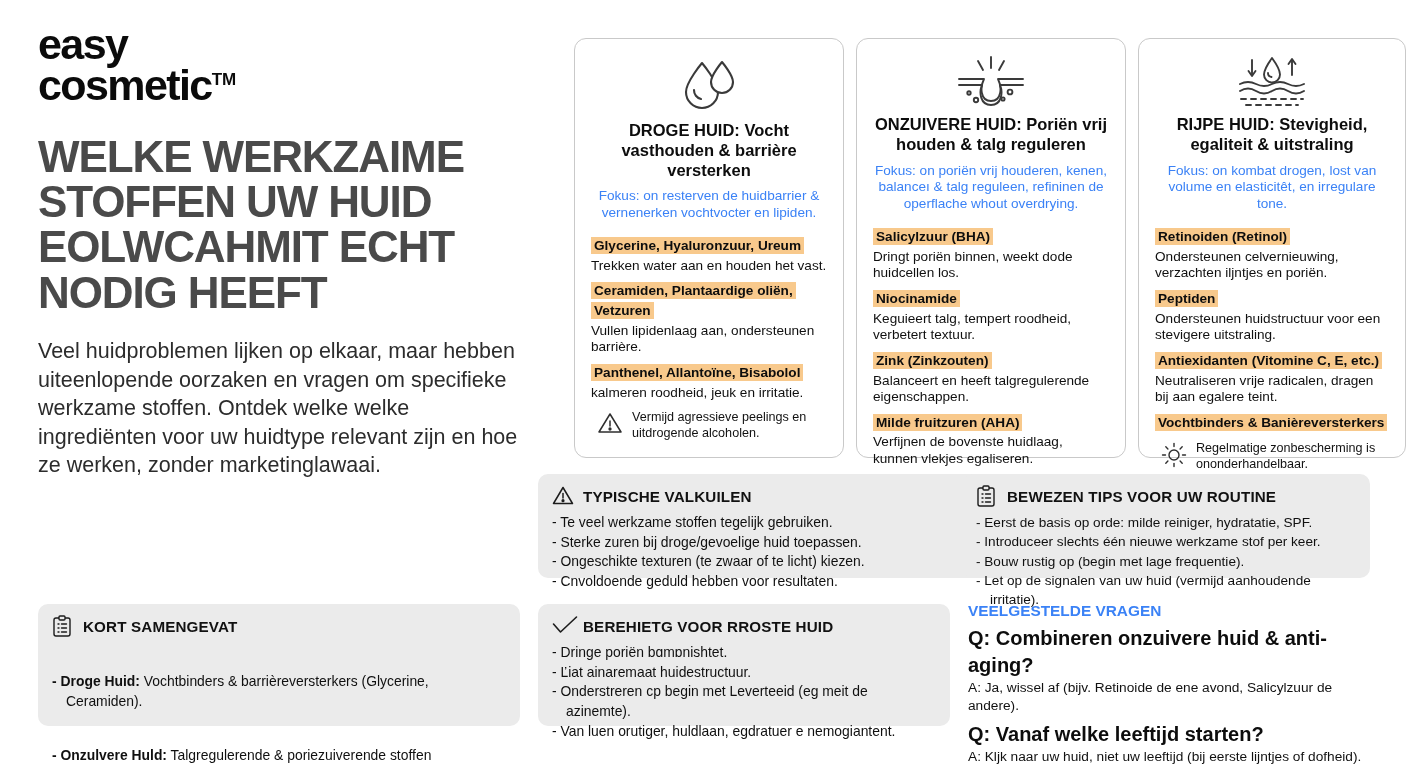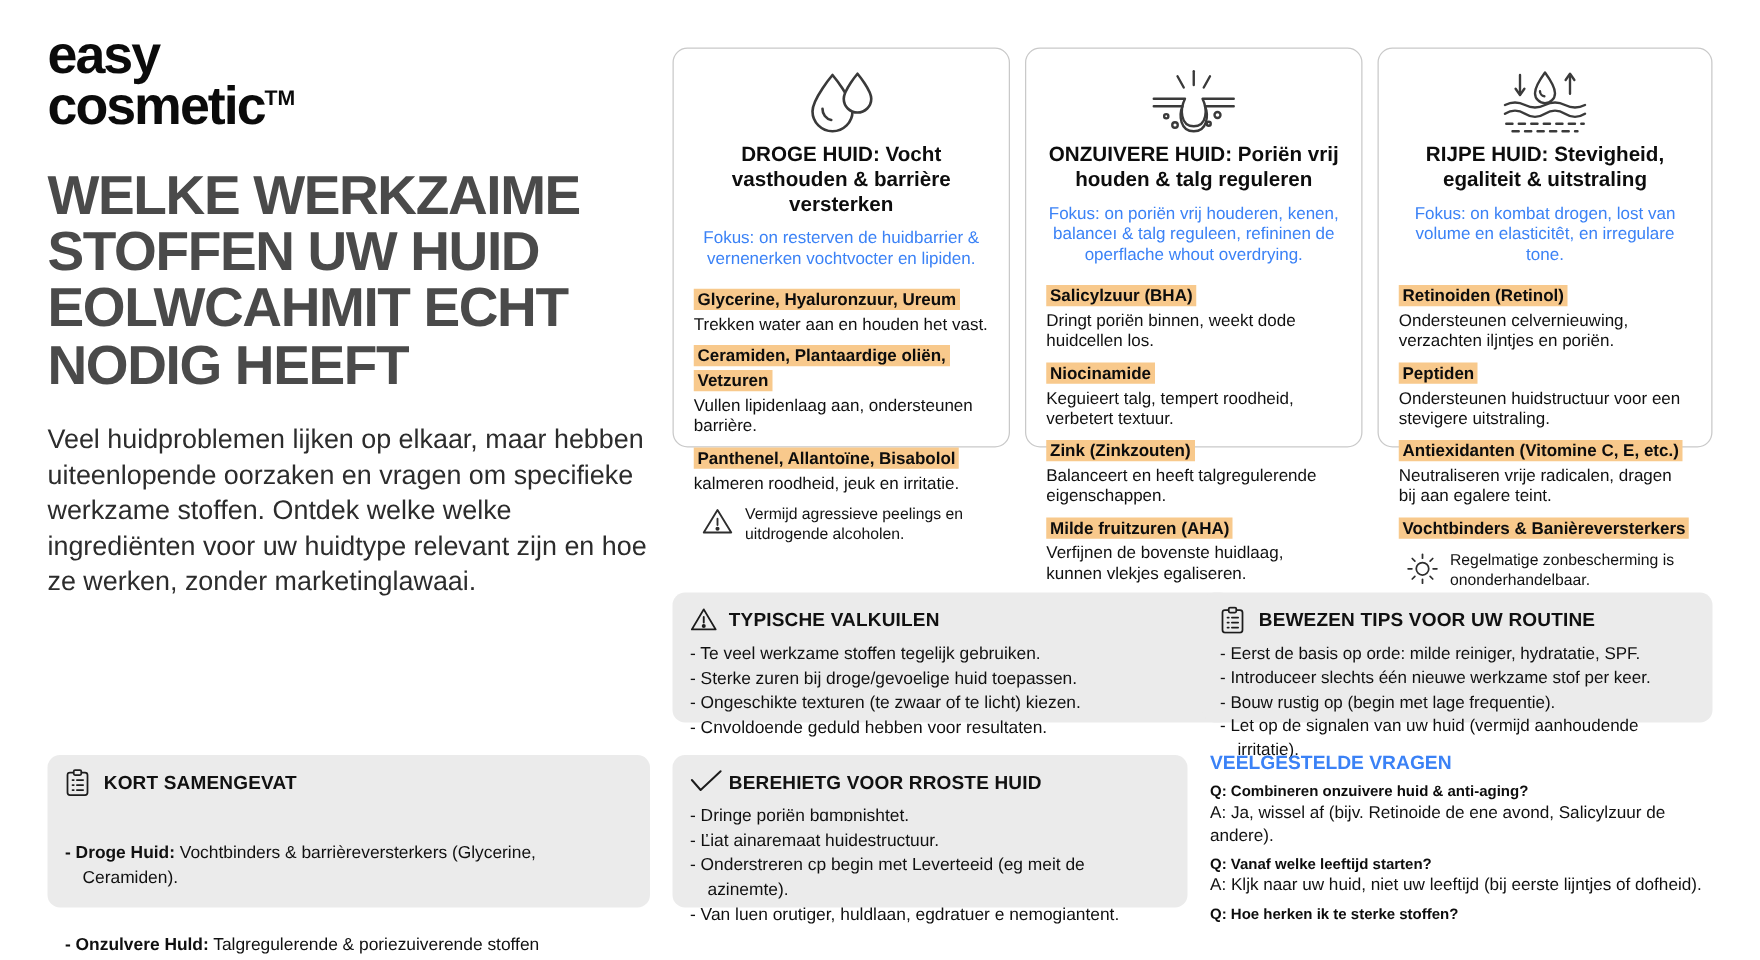--- a/index.html
+++ b/index.html
@@ -26,26 +26,26 @@
     text-transform: uppercase;
   }
   .hero-sub {
     margin-top: 22px;
     font-size: 21.5px; line-height: 1.33;
     color: #2c2c2c;
   }
 
   
   .card {
-    position: absolute; top: 38px; height: 320px;
+    position: absolute; top: 38px; height: 420px;
     background: #fff;
     border: 1.3px solid #c9c9c9;
     border-radius: 12px;
     padding: 14px 16px 10px 16px;
-    display: flex; flex-direction: column;
+    display: flex; flex-direction: column; margin-left: 36px;
   }
   #card-dry { left: 538px; width: 270px; }
   #card-oily { left: 820px; width: 270px; }
   #card-mature { left: 1102px; width: 268px; }
 
   .card-icon { height: 66px; display: flex; align-items: center; justify-content: center; }
   .card-title {
     text-align: center; font-weight: 700;
     font-size: 16.5px; line-height: 1.2; color: #0d0d0d;
     margin-top: 4px;
@@ -95,21 +95,21 @@
   #panel-tips     { left: 962px; top: 474px; width: 408px; height: 104px; }
   #panel-summary  { left: 38px;  top: 604px; width: 482px; height: 122px; }
   #panel-prep     { left: 538px; top: 604px; width: 412px; height: 122px; }
 
   #panel-tips .bullets li { font-size: 13.6px; }
   #panel-summary .bullets li { font-size: 13.9px; margin-top: 35px; }
 
   
   #faq { position: absolute; left: 968px; top: 602px; width: 405px; }
   .faq-title { font-weight: 700; font-size: 15.4px; margin-bottom: 3px; color: #3b82f6; }
-  .faq-q { font-weight: 700; font-size: 12px; line-height: 1.35; color: #0d0d0d; margin-top: 5px; }
+  .faq-q { font-weight: 700; font-size: 20px; line-height: 1.35; color: #0d0d0d; margin-top: 5px; }
   .faq-a { font-size: 13.7px; line-height: 1.35; color: #111; }
 
   svg { display: block; }
 </style>
 </head>
 <body>
 
 <div class="page">
 
   <div class="hero">

